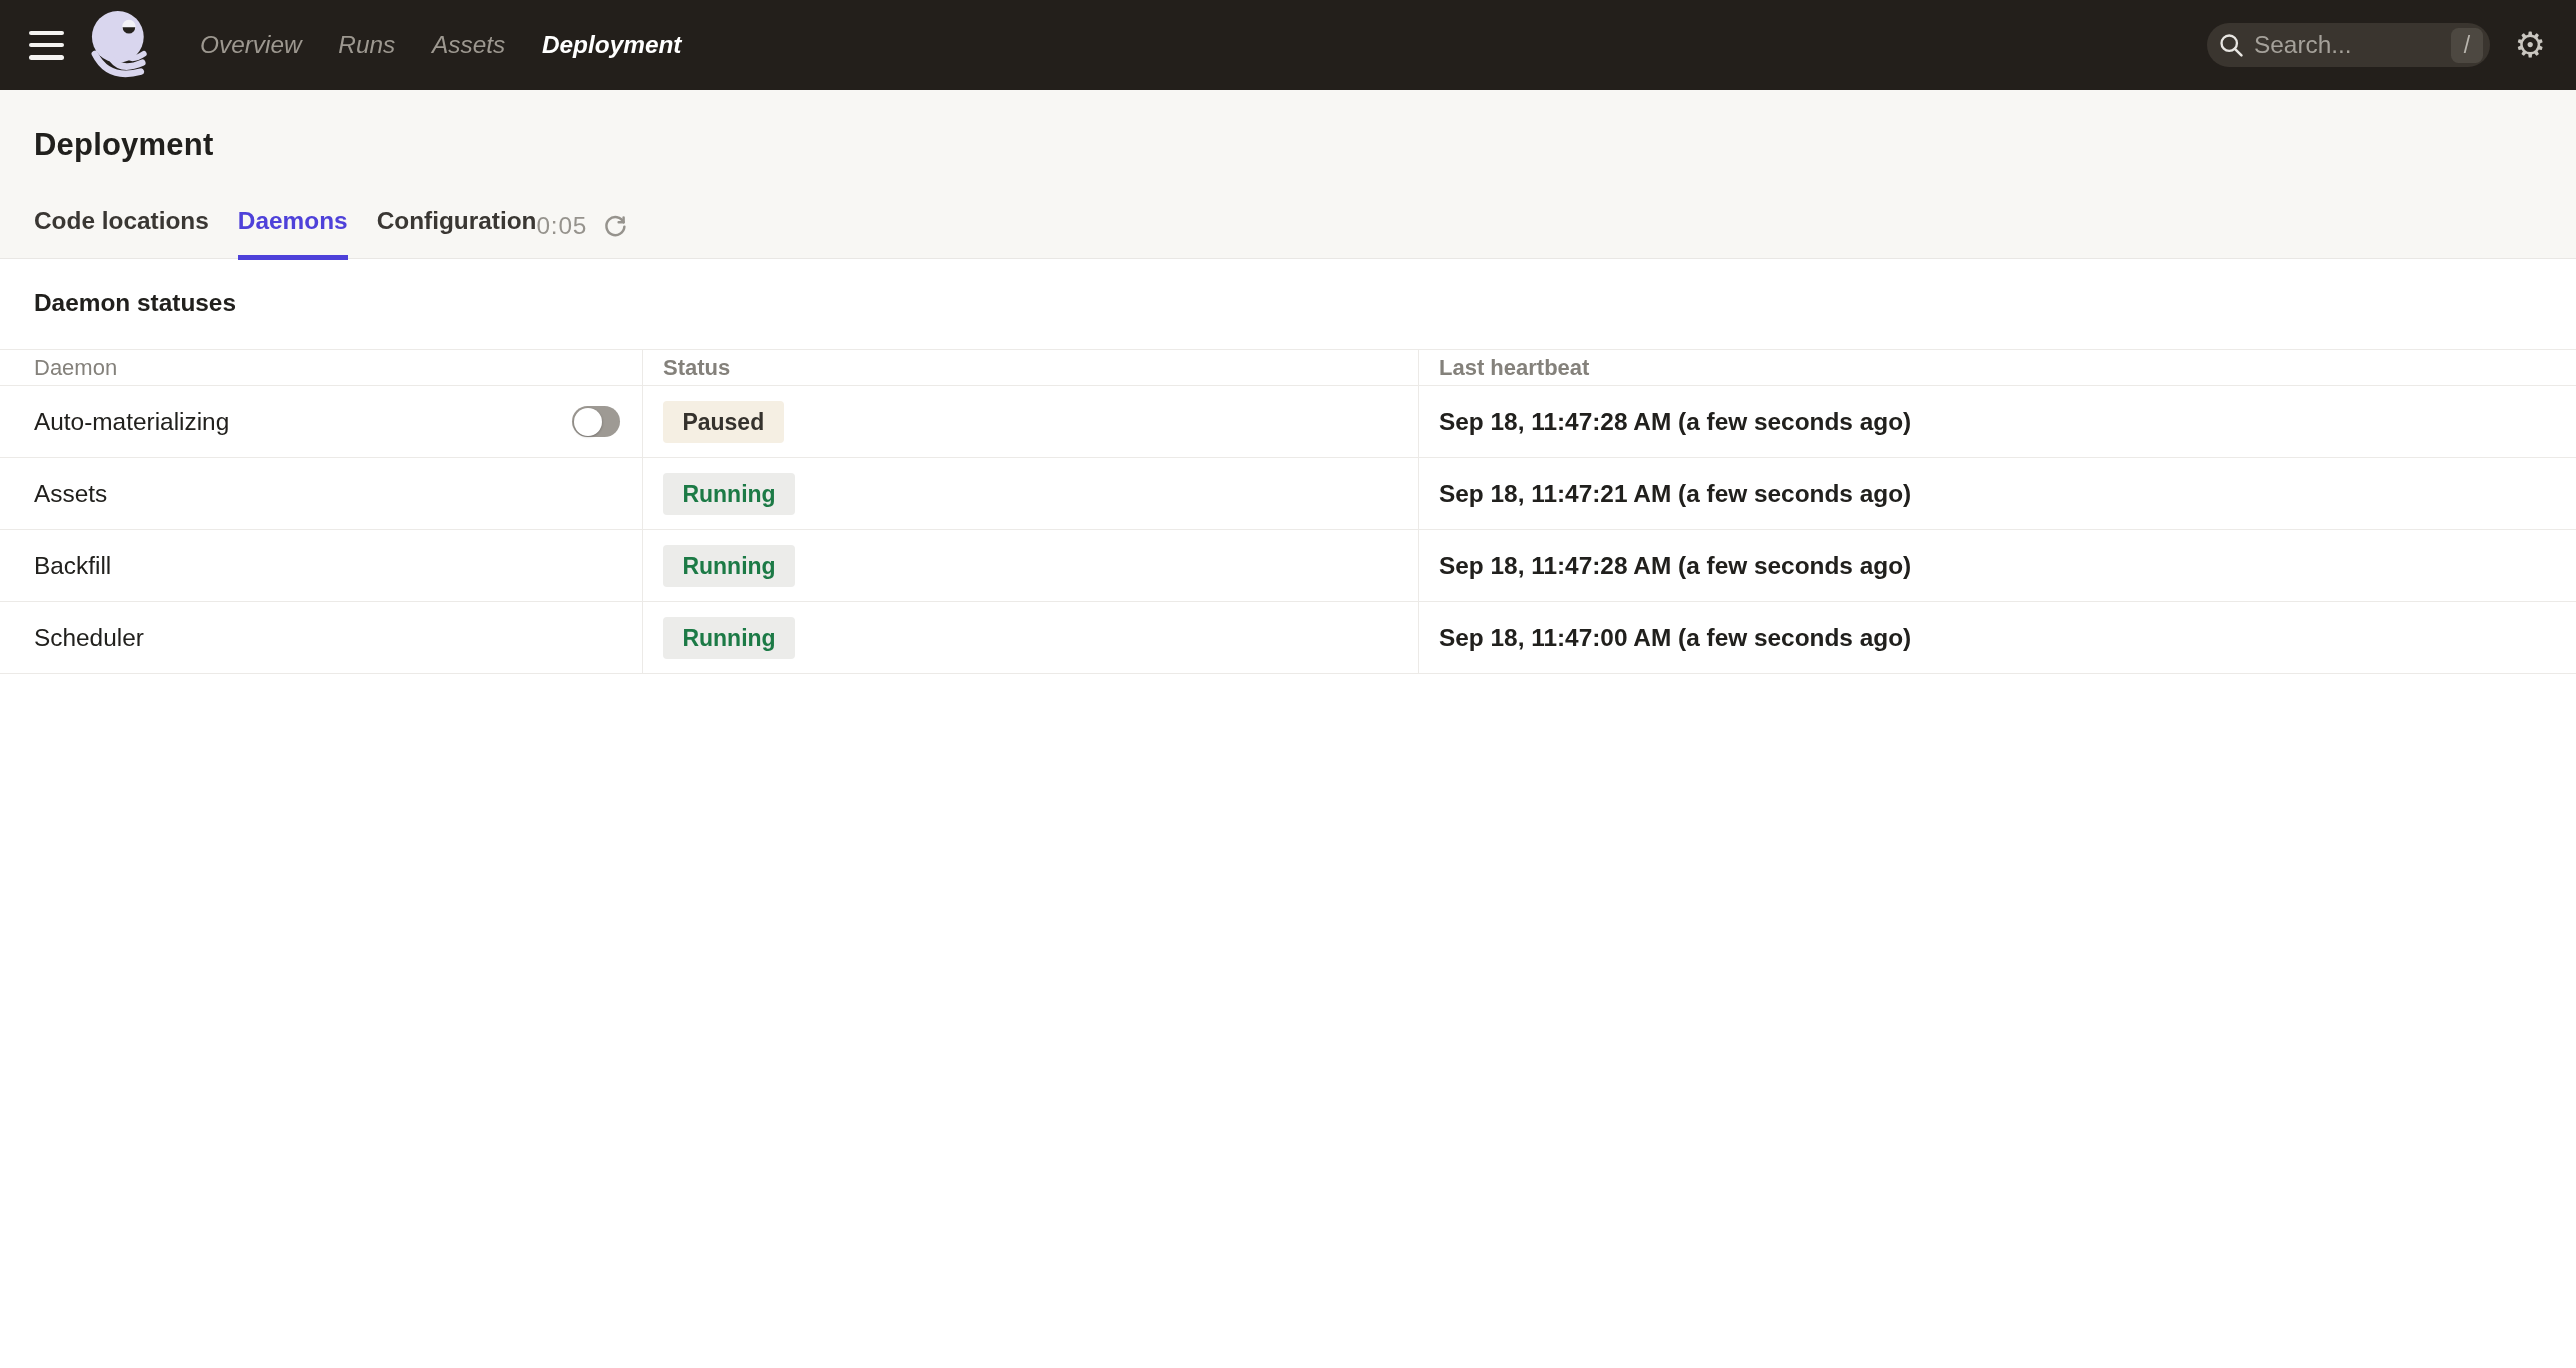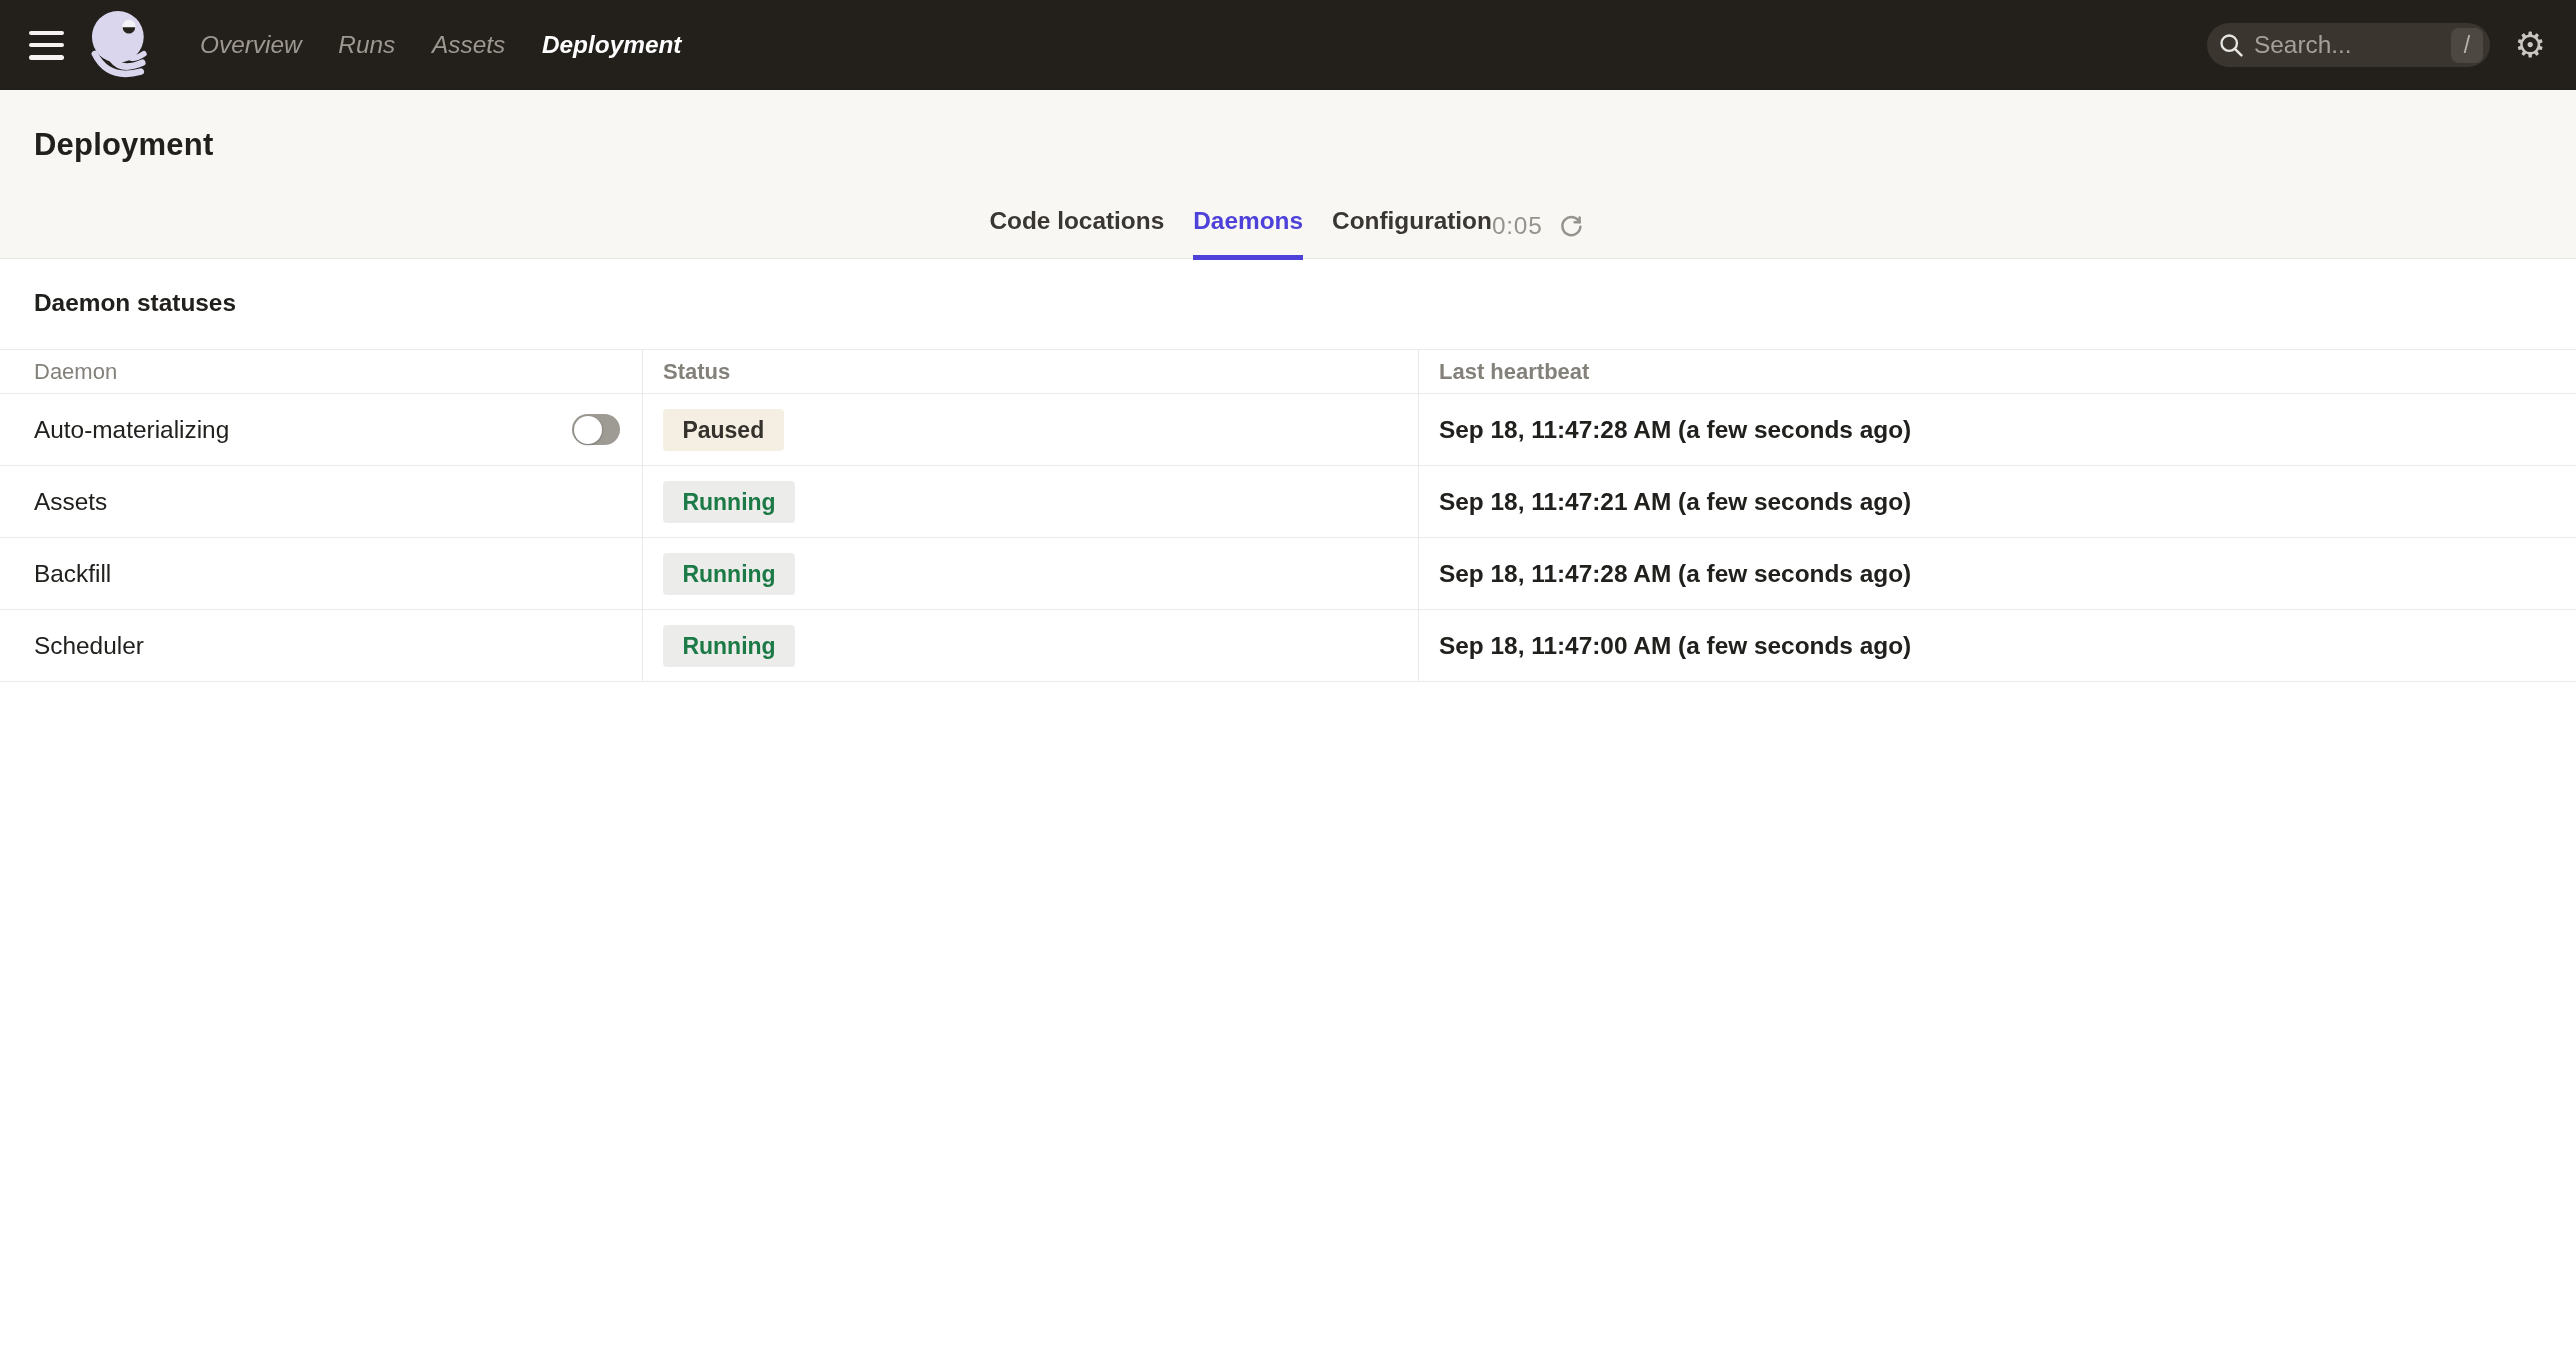--- a/index.html
+++ b/index.html
@@ -91,21 +91,21 @@
   .header-band{
     background:var(--header-band-bg);
     border-bottom:1.7px solid var(--divider);
   }
   .page-title{
     font-size:31px;font-weight:700;color:var(--text-dark);
     padding:37px 34px 0 34px;
     letter-spacing:0.2px;
   }
   .tabs-row{
-    display:flex;align-items:flex-end;justify-content:center;
+    display:flex;align-items:flex-end;justify-content:flex-start;
     padding:0 36px 0 34px;
     margin-top:44px;
   }
   .tabs{display:flex;gap:29px;}
   .tab{
     font-size:24.4px;font-weight:700;color:#3A3733;
     padding-bottom:20px;
     border-bottom:5px solid transparent;
     margin-bottom:-1.7px;
     cursor:pointer;white-space:nowrap;
@@ -125,21 +125,21 @@
   .section-heading{
     font-size:24.4px;font-weight:700;color:var(--text-dark);
     padding:30px 34px 32px 34px;
   }
   .daemon-table{width:100%;}
   .t-head{
     display:grid;
     grid-template-columns:642px 776px 1fr;
     border-top:1.7px solid var(--row-border);
     border-bottom:1.7px solid var(--row-border);
-    height:45px;
+    height:37px;
     align-items:center;
   }
   .t-head .th{
     font-size:22px;color:var(--text-muted);
     overflow:hidden;white-space:nowrap;
   }
   .t-row{
     display:grid;
     grid-template-columns:642px 776px 1fr;
     height:72px;

